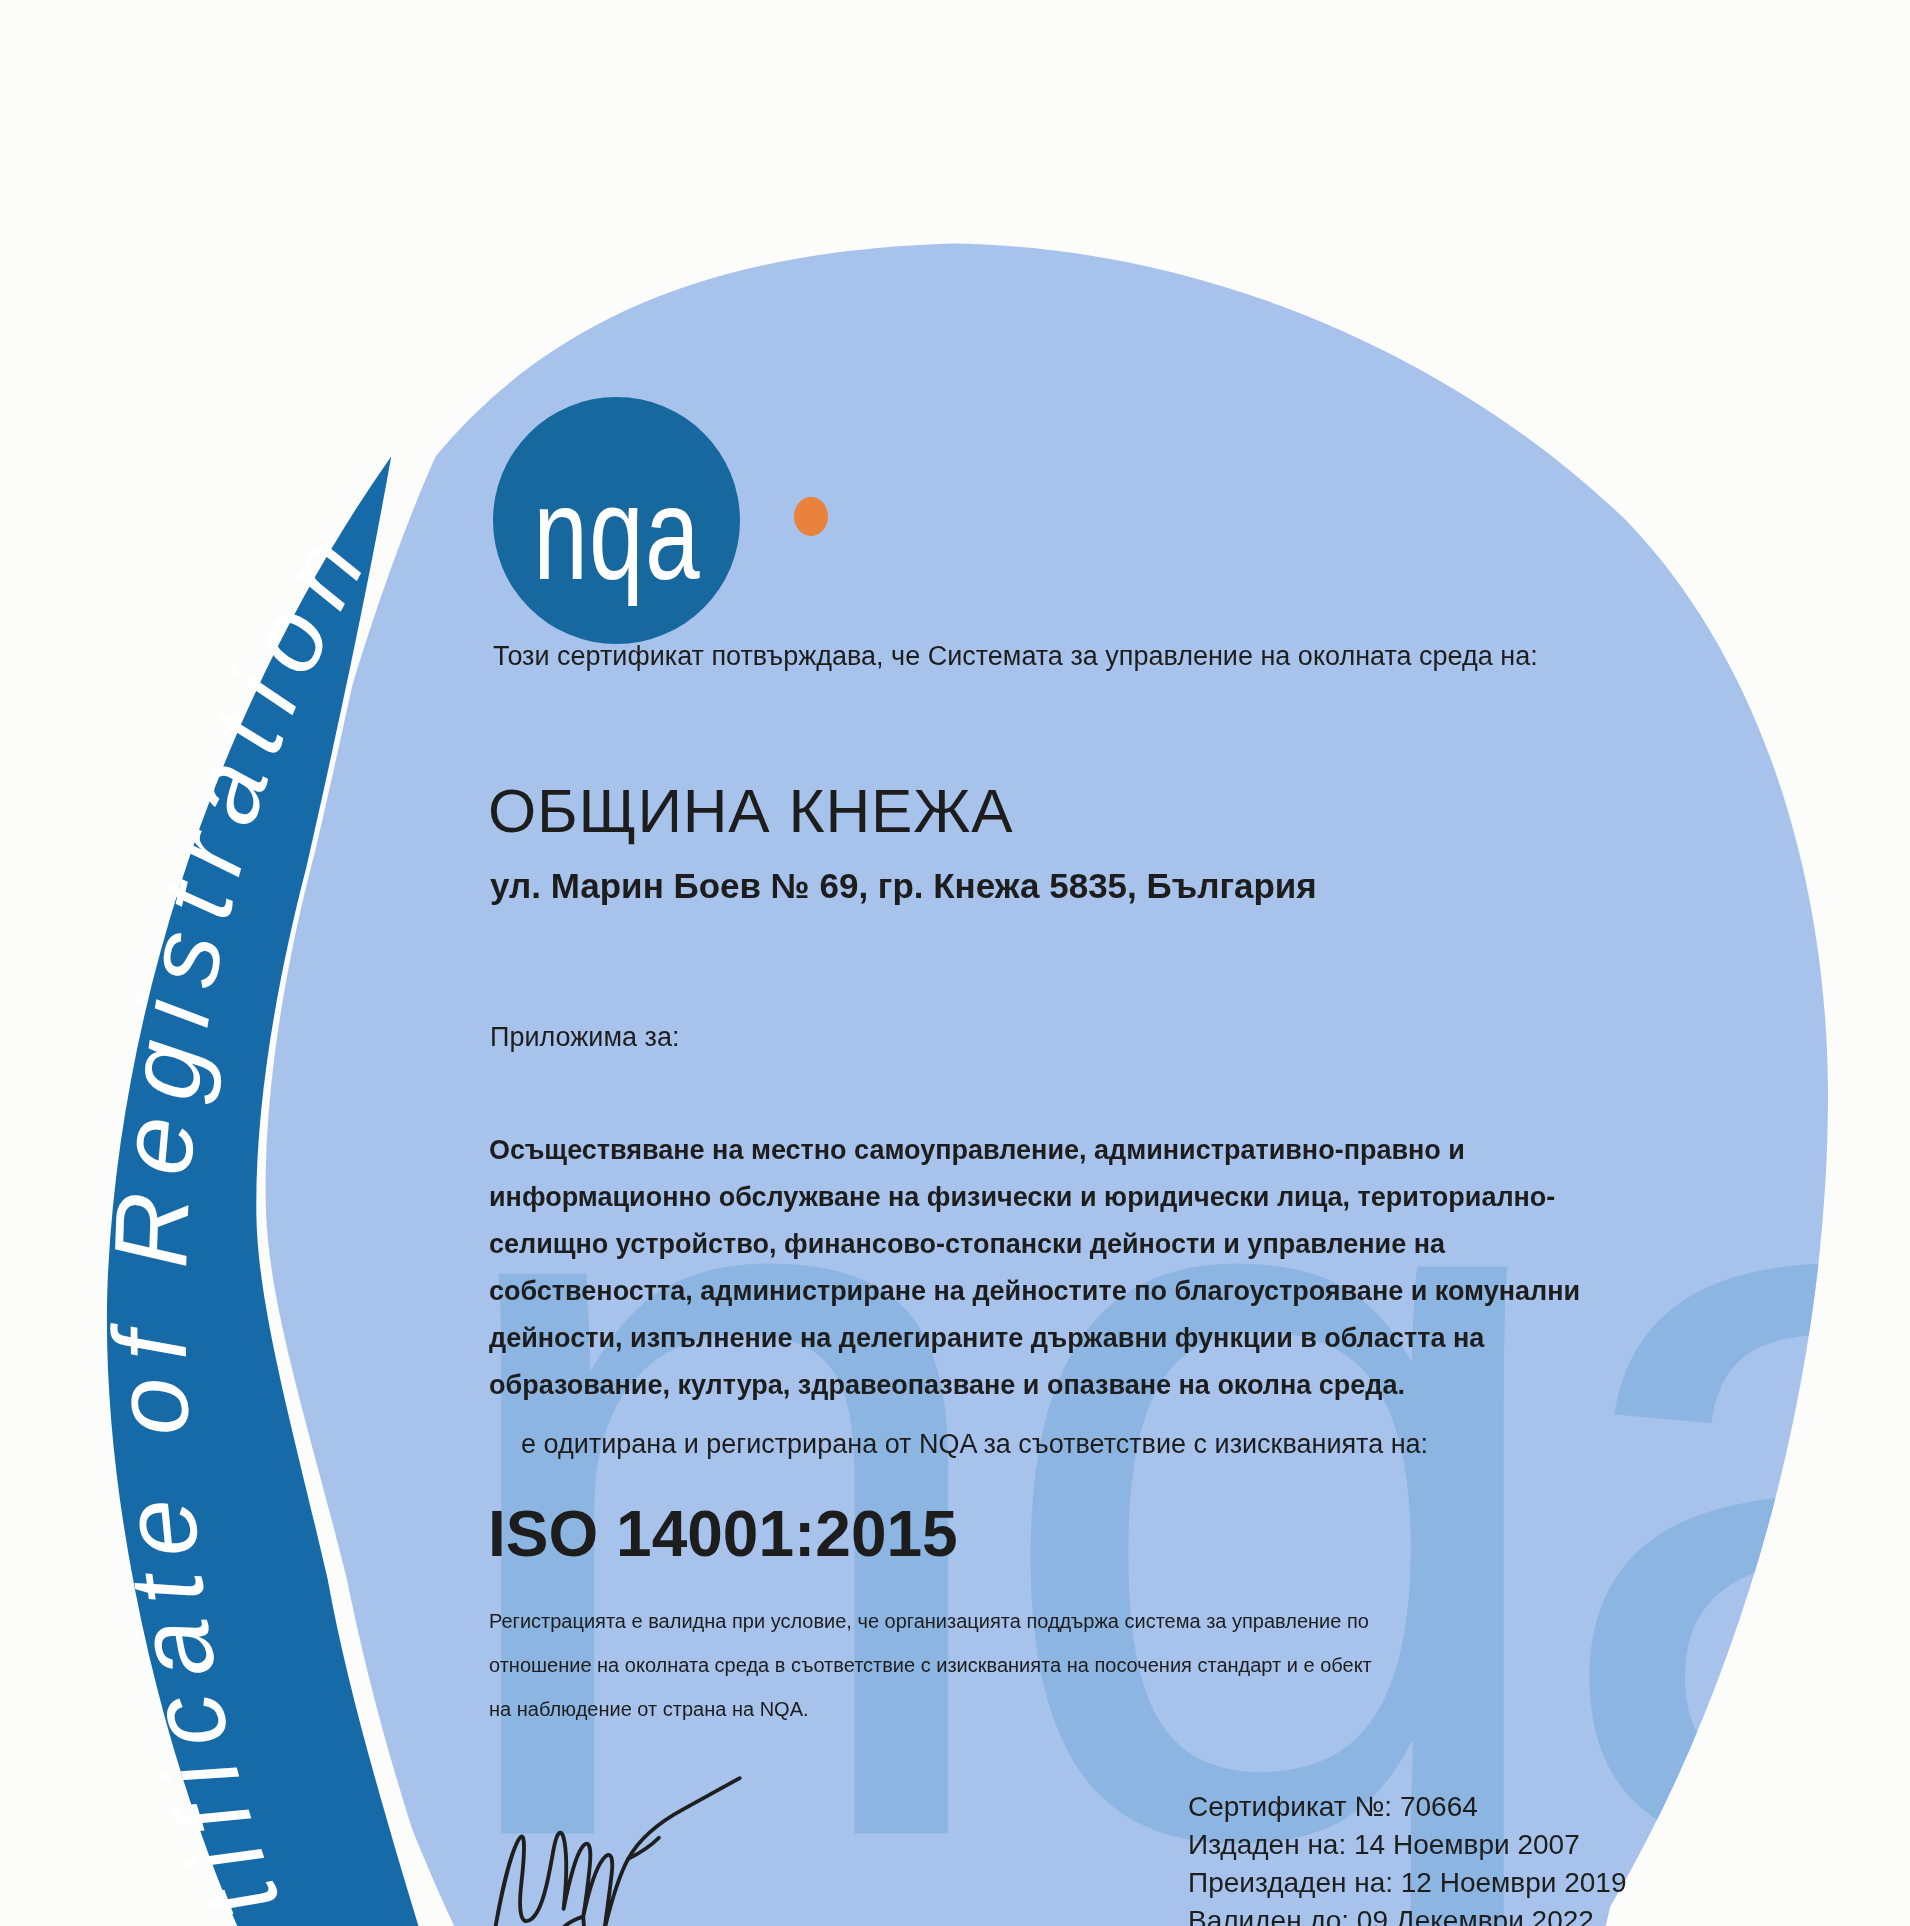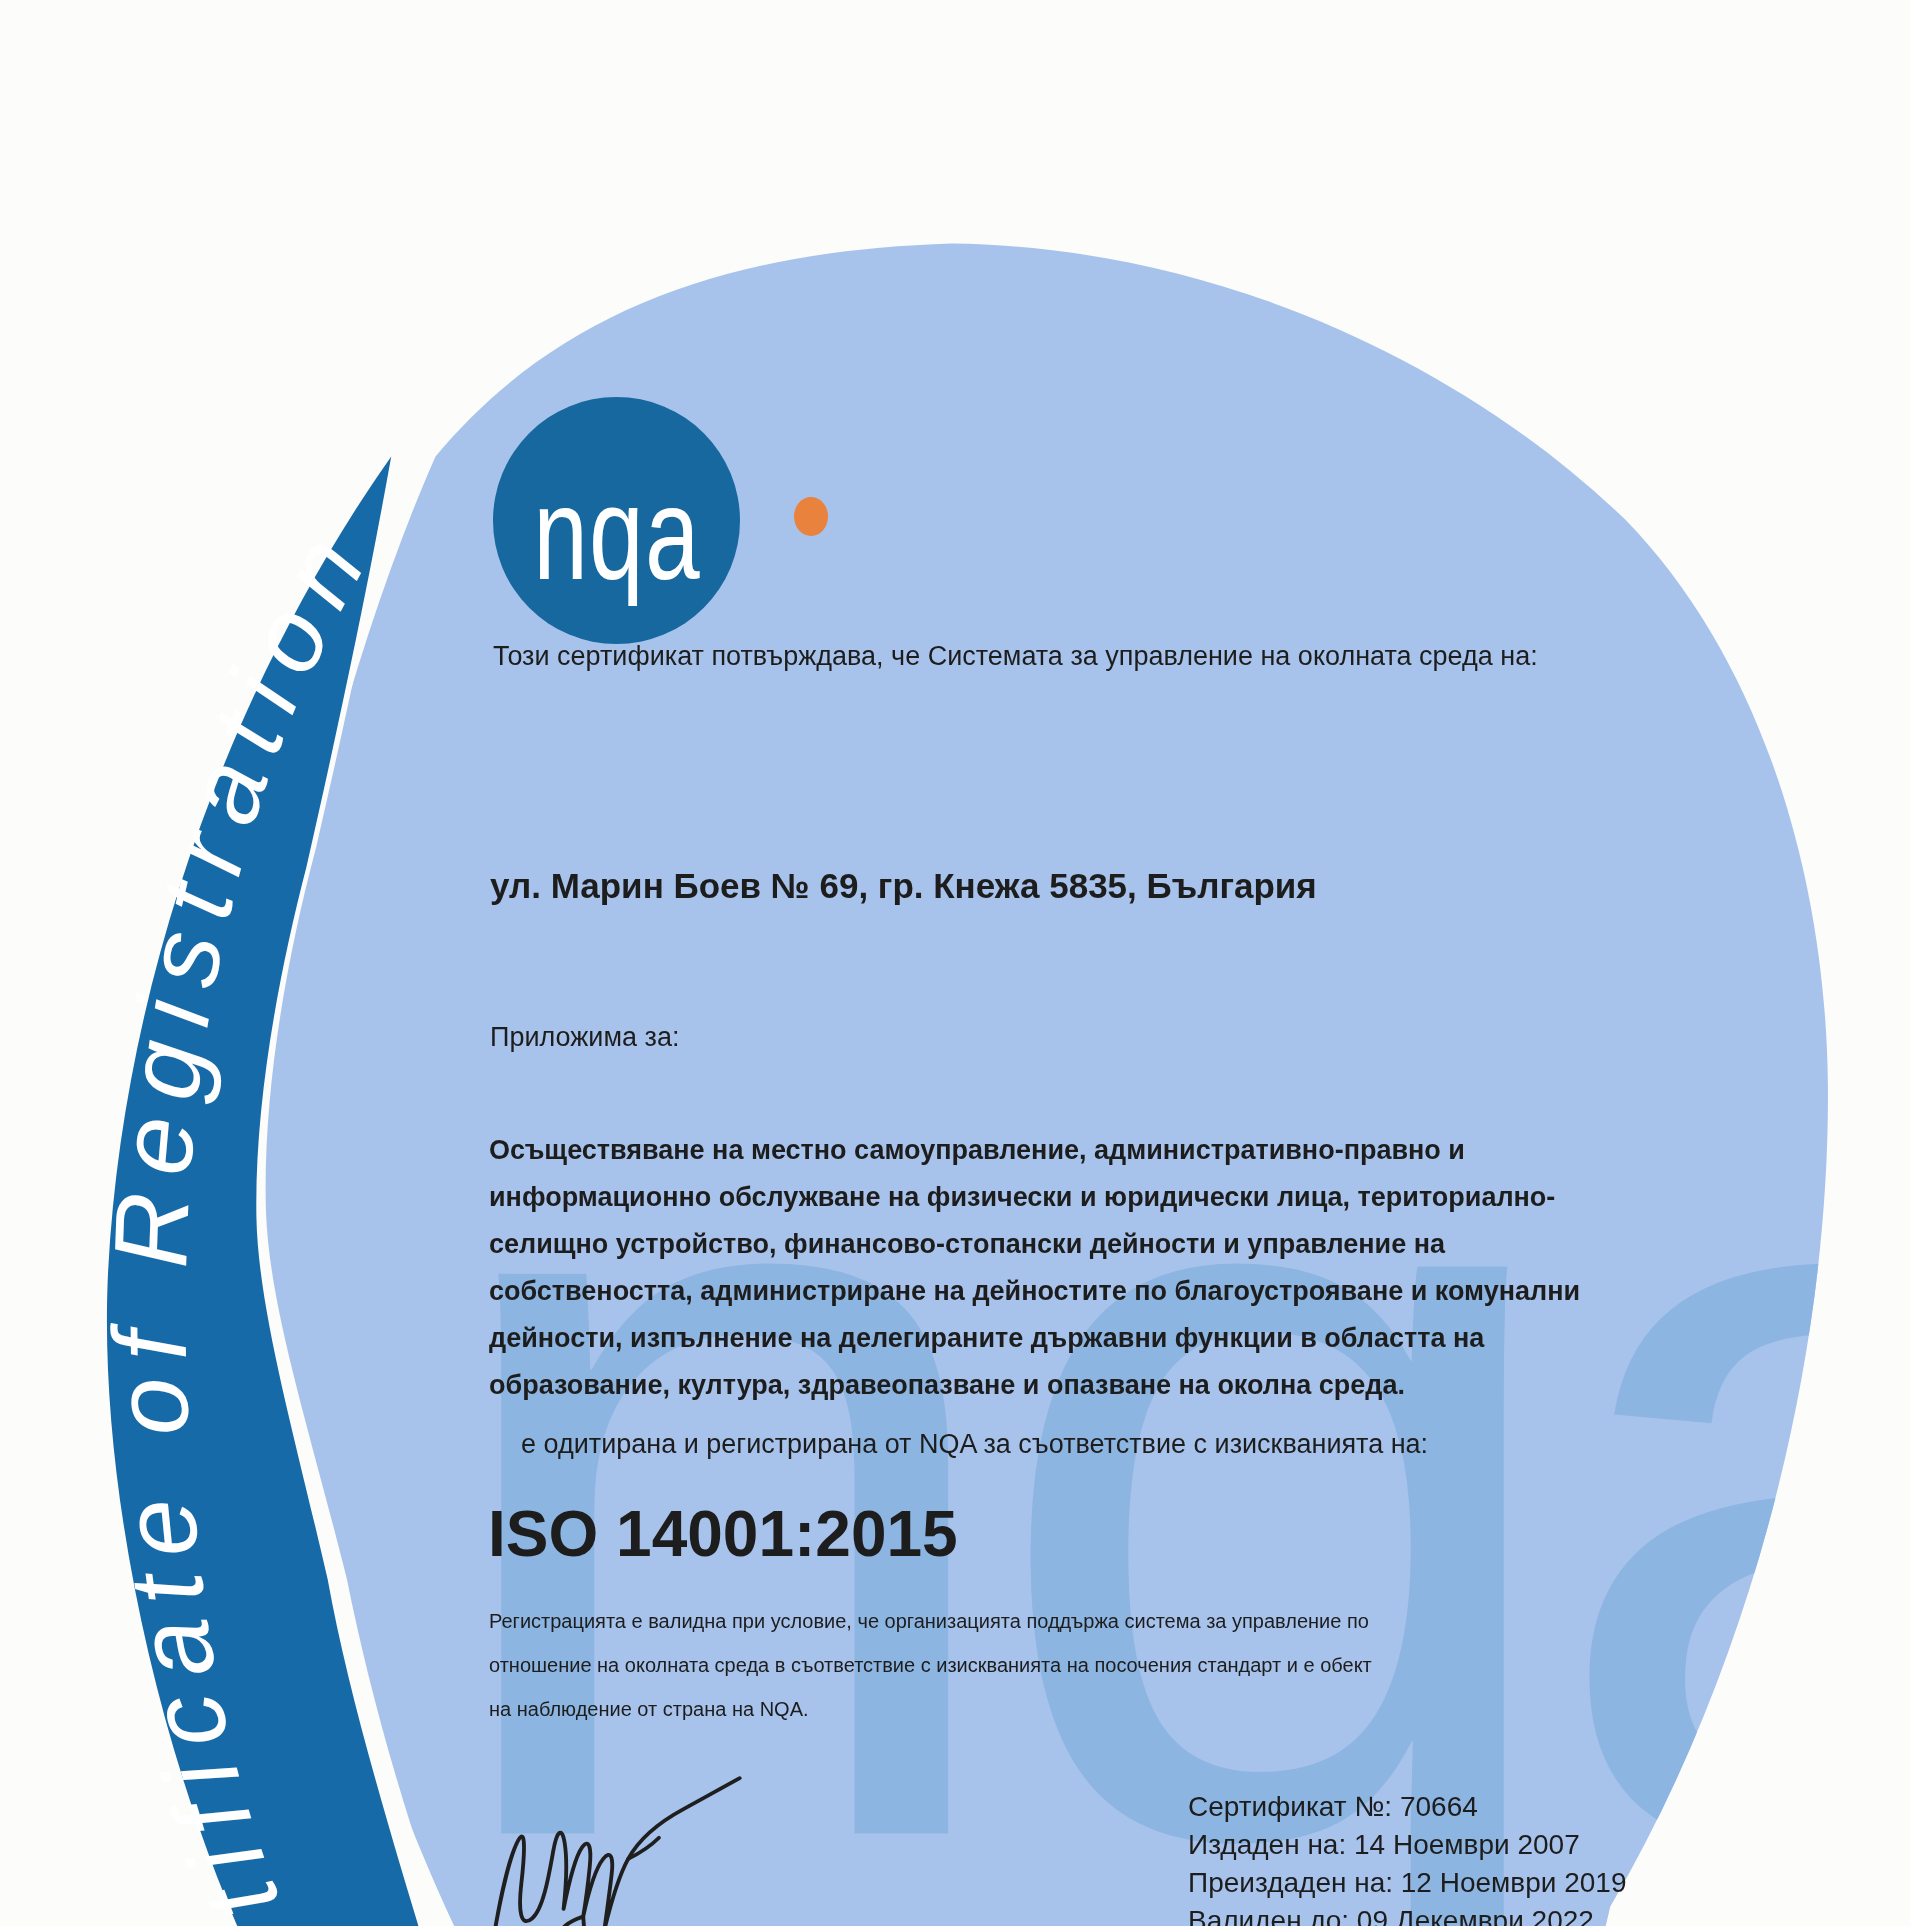--- a/index.html
+++ b/index.html
@@ -87,20 +87,21 @@
 
     <line x1="0" y1="6898" x2="4960" y2="6960" stroke="#d9d9d4" stroke-width="8"></line>
   </svg>
 
   <div class="logo-circle">
     <span class="logo-text">nqa</span>
   </div>
   <div class="logo-dot"></div>
 
   <div class="abs intro">Този сертификат потвърждава, че Системата за управление на околната среда на:</div>
+  <div class="abs org-name">ОБЩИНА КНЕЖА</div>
   <div class="abs org-address">ул. Марин Боев № 69, гр. Кнежа 5835, България</div>
   <div class="abs applicable">Приложима за:</div>
   <div class="abs scope">Осъществяване на местно самоуправление, административно-правно и
 информационно обслужване на физически и юридически лица, териториално-
 селищно устройство, финансово-стопански дейности и управление на
 собствеността, администриране на дейностите по благоустрояване и комунални
 дейности, изпълнение на делегираните държавни функции в областта на
 образование, култура, здравеопазване и опазване на околна среда.</div>
   <div class="abs audit">е одитирана и регистрирана от NQA за съответствие с изискванията на:</div>
   <div class="abs standard">ISO 14001:2015</div>

